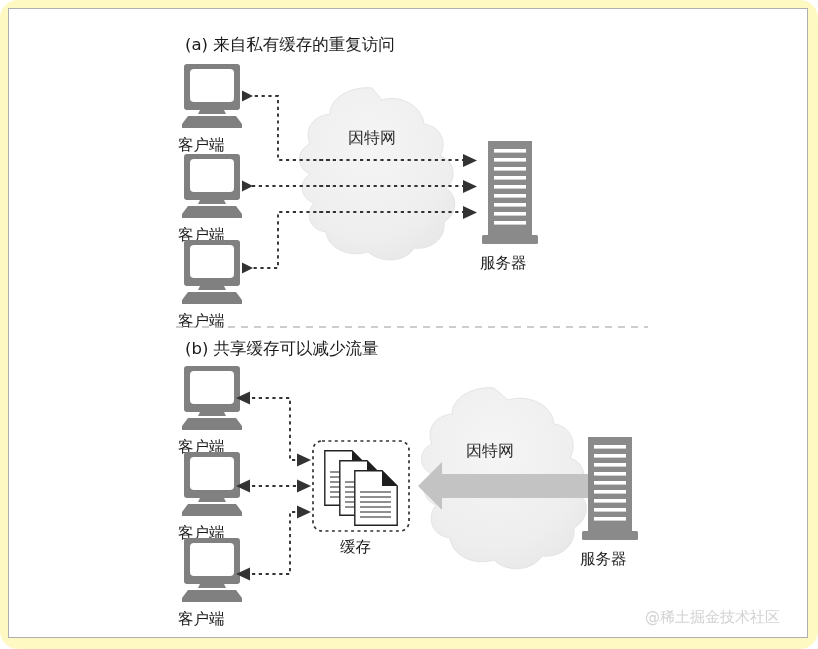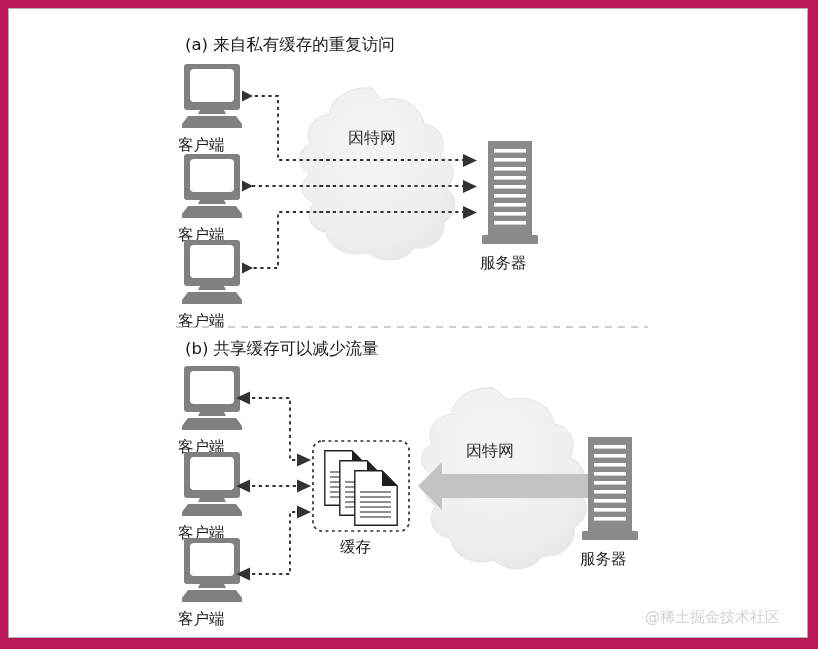--- a/index.html
+++ b/index.html
@@ -1,20 +1,20 @@
 <!DOCTYPE html>
 <html><head>
 <meta charset="utf-8">
 <style>
   html,body{margin:0;padding:0;background:#ffffff;}
   body{
     width:818px;height:649px;overflow:hidden;
     font-family:"Liberation Serif","DejaVu Serif",serif;
   }
-  #figure-root{position:relative;width:818px;height:649px;background:#be185d;}
+  #figure-root{position:relative;width:818px;height:649px;background:#fef9c3;border-radius:18px;}
   #figure-border{
     position:absolute;left:8px;top:8px;width:800px;height:630px;
     border:1px solid #b0b0b0;box-sizing:border-box;background:#fff;
   }
   svg#diagram{position:absolute;left:0;top:0;width:818px;height:649px;}
   .cjk{font-family:"DejaVu Sans","Liberation Sans",sans-serif;}
   .panel-title{font-size:16.5px;fill:#1a1a1a;}
   .node-label{font-size:15.5px;fill:#1a1a1a;}
   .cloud-label{font-size:16px;fill:#2a2a2a;}
   .watermark{font-size:15px;fill:#d2d2d2;}

